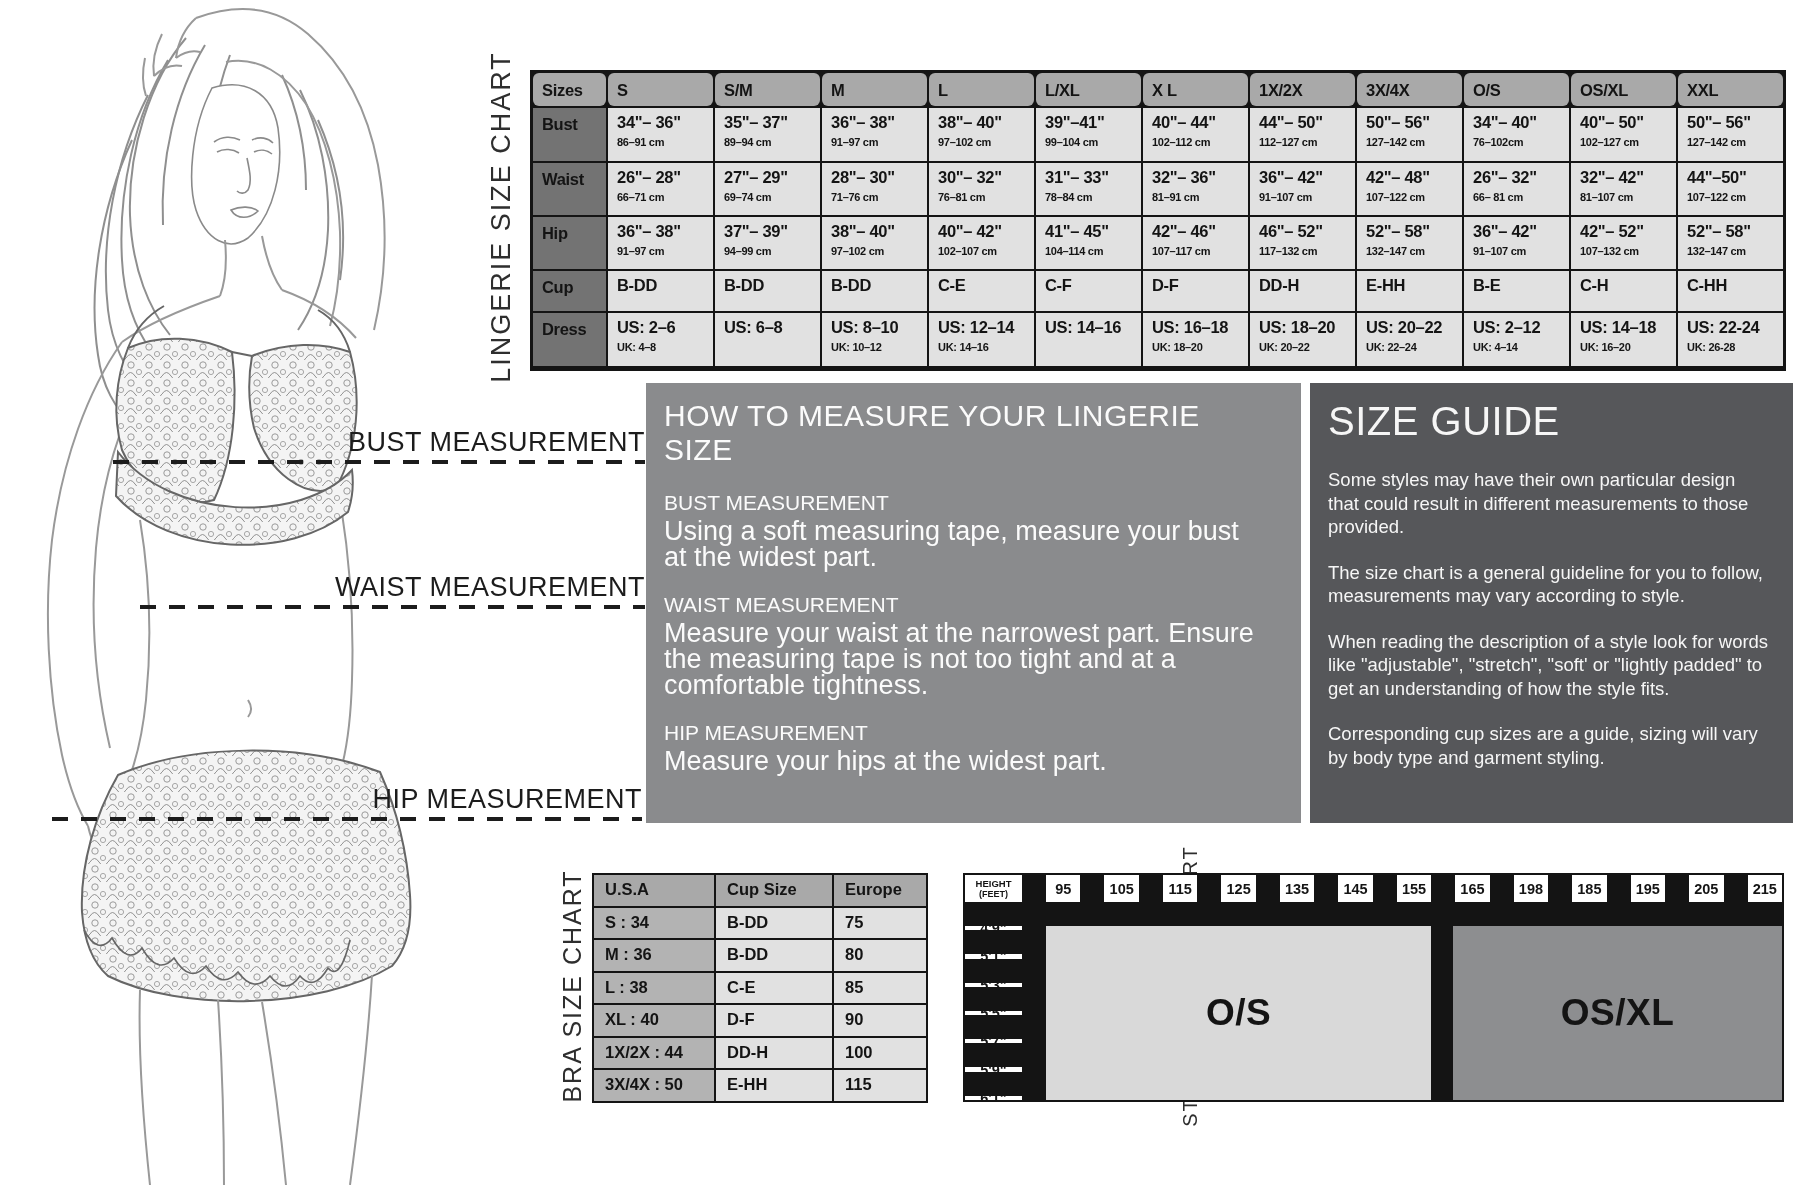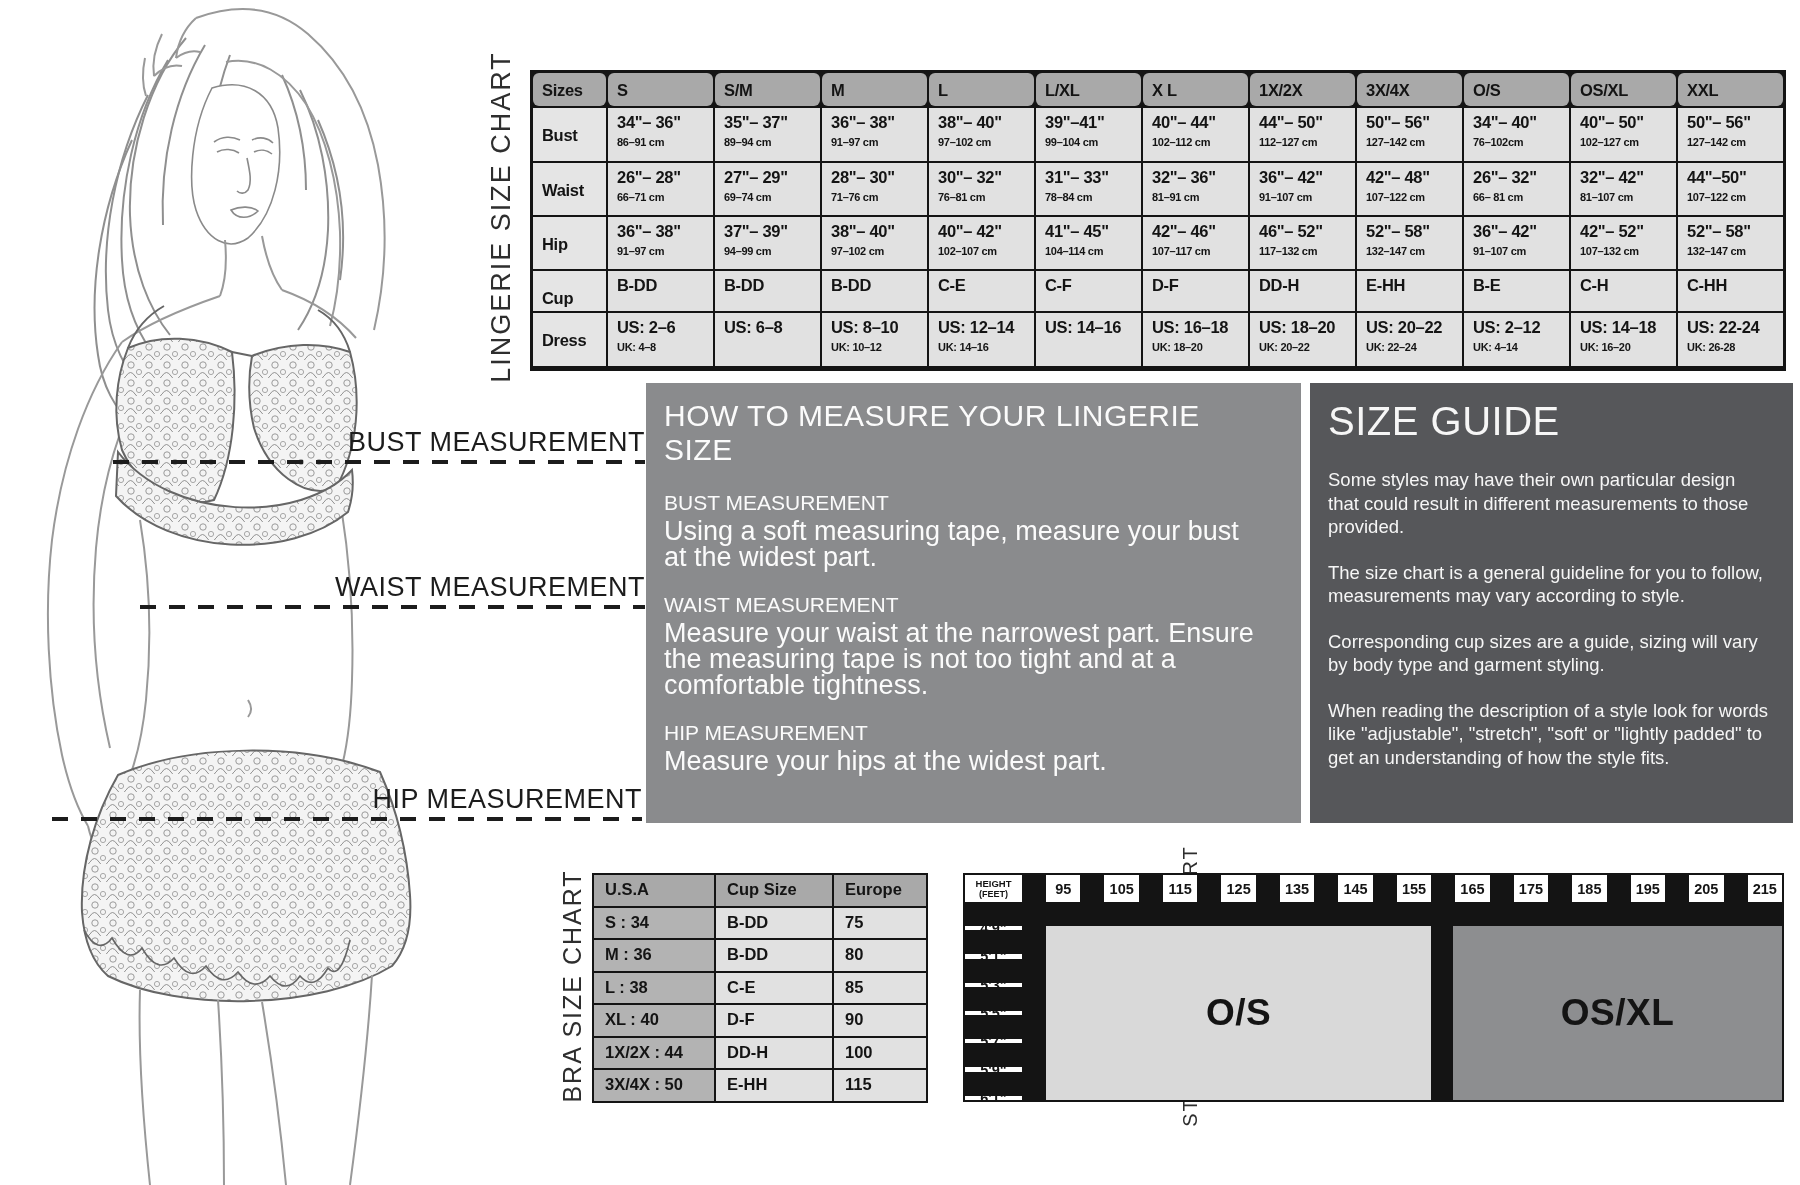--- a/index.html
+++ b/index.html
@@ -16,21 +16,21 @@
   
   .gridtable{position:absolute;display:grid;background:#141414;gap:2px;}
   .gridtable .cell{overflow:hidden;}
 
   
   .sizes-table{left:530px;top:70px;width:1250px;height:295px;border:3px solid #141414;
                grid-template-columns:73px repeat(11,1fr);
                grid-template-rows:33px 53px 52px 52px 40px 53px;}
   .sizes-table .cell{background:#e1e1e1;padding:3px 0 0 9px;font-weight:bold;}
   .sizes-table .head{background:#a9a9a9;font-size:17px;padding-top:6px;border-radius:6px;}
-  .sizes-table .rowlab{background:#e5e5e5;font-size:17px;padding-top:16px;}
+  .sizes-table .rowlab{background:#737373;font-size:17px;padding-top:5px;}
   .sizes-table .ln1{font-size:16.5px;letter-spacing:-0.3px;line-height:22px;}
   .sizes-table .ln2{font-size:11px;letter-spacing:-0.3px;line-height:19px;}
 
   
   .bra-table{left:592px;top:873px;width:332px;height:226px;border:2px solid #141414;
              grid-template-columns:120px 116px 1fr;grid-template-rows:repeat(7,1fr);}
   .bra-table .cell{background:#e1e1e1;padding:5px 0 0 11px;font-weight:bold;font-size:16.5px;}
   .bra-table .bhead{background:#a9a9a9;}
   .bra-table .blab{background:#b3b3b3;}
 
@@ -443,22 +443,22 @@
     <div class="sect">
       <div class="sect-h">HIP MEASUREMENT</div>
       <div class="sect-b">Measure your hips at the widest part.</div>
     </div>
   </div>
 
   <div class="sizeguide">
     <div class="title">SIZE GUIDE</div>
     <p>Some styles may have their own particular design that could result in different measurements to those provided.</p>
     <p>The size chart is a general guideline for you to follow, measurements may vary according to style.</p>
+    <p>When reading the description of a style look for words like "adjustable", "stretch", "soft' or "lightly padded" to get an understanding of how the style fits.</p>
     <p>Corresponding cup sizes are a guide, sizing will vary by body type and garment styling.</p>
-    <p>When reading the description of a style look for words like "adjustable", "stretch", "soft' or "lightly padded" to get an understanding of how the style fits.</p>
   </div>
 
   <div class="gridtable bra-table">
       <div class="cell bhead">
         <div class="ln1">U.S.A</div>
       </div>
       <div class="cell bhead">
         <div class="ln1">Cup Size</div>
       </div>
       <div class="cell bhead">
@@ -543,21 +543,21 @@
       <div class="cell shead">
         <div class="ln1">145</div>
       </div>
       <div class="cell shead">
         <div class="ln1">155</div>
       </div>
       <div class="cell shead">
         <div class="ln1">165</div>
       </div>
       <div class="cell shead">
-        <div class="ln1">175</div>
+        <div class="ln1">198</div>
       </div>
       <div class="cell shead">
         <div class="ln1">185</div>
       </div>
       <div class="cell shead">
         <div class="ln1">195</div>
       </div>
       <div class="cell shead">
         <div class="ln1">205</div>
       </div>

